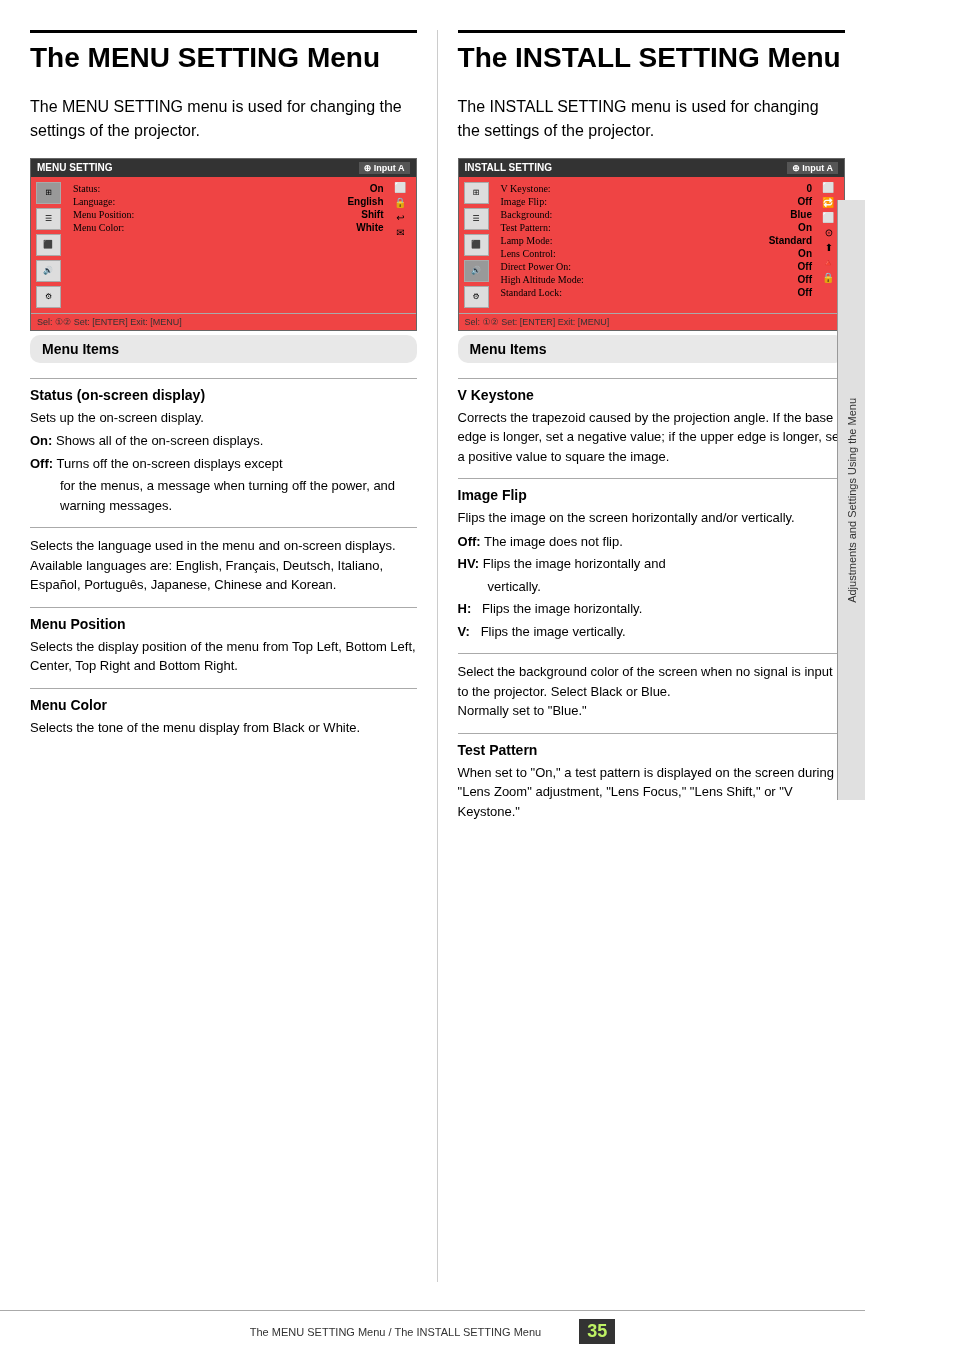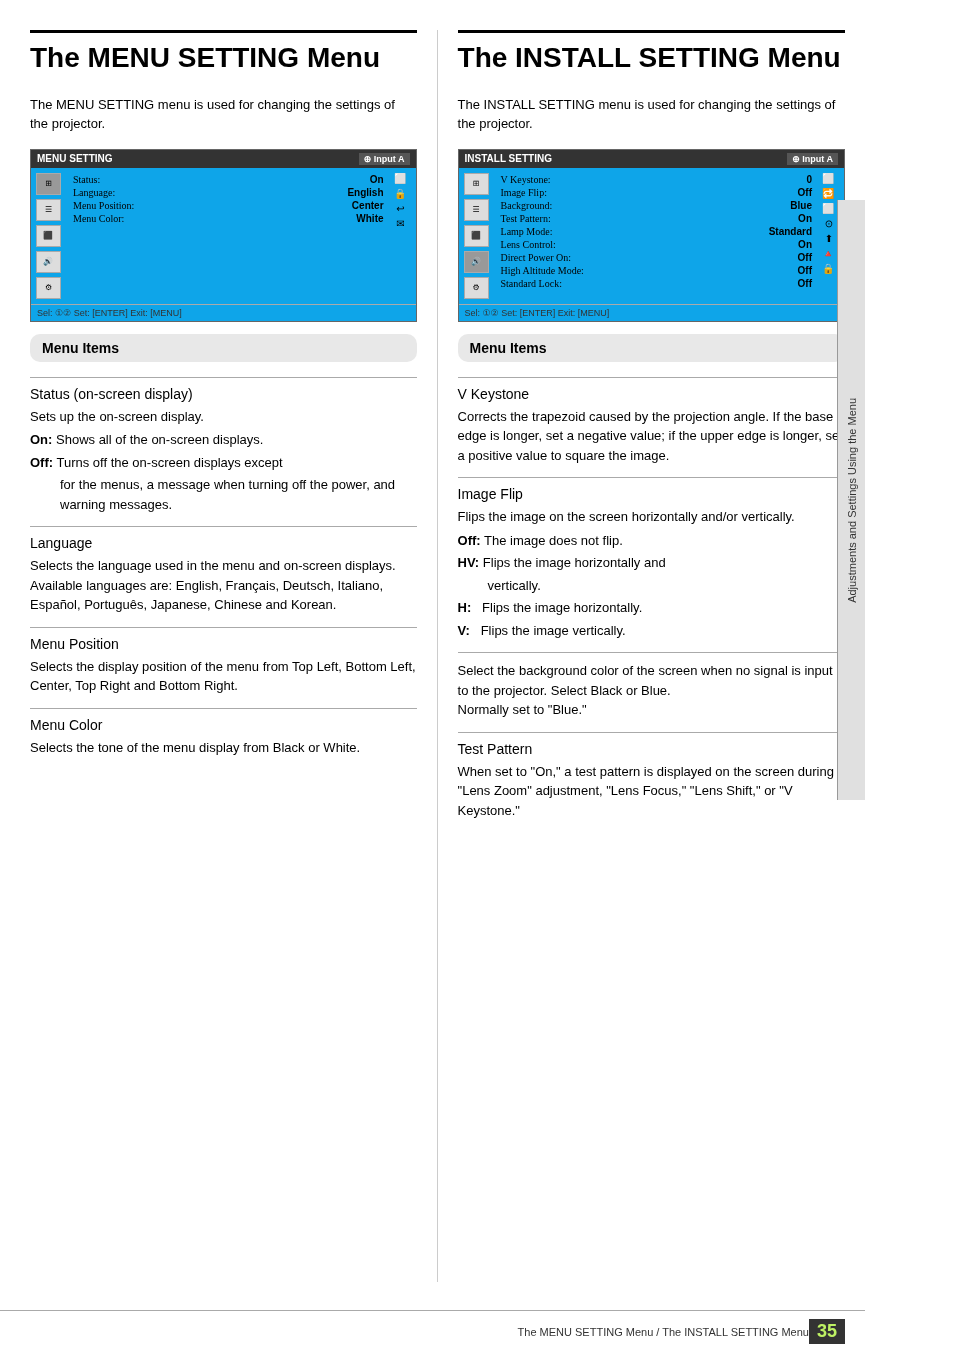--- a/index.html
+++ b/index.html
@@ -60,30 +60,30 @@
     .section-title {
       font-size: 28px;
       font-weight: bold;
       line-height: 1.2;
       margin-bottom: 15px;
       padding-bottom: 5px;
       border-top: 3px solid #000;
       padding-top: 8px;
     }
     .section-intro {
-      font-size: 13px;
+      font-size: 16px;
       line-height: 1.5;
       margin-bottom: 15px;
     }
     
     .menu-screenshot {
       border: 1px solid #666;
-      margin-bottom: 12px;
+      margin-bottom: 4px;
       font-size: 10px;
-      background: #0ea5e9;
+      background: #ef4444;
     }
     .menu-header {
       background: #333;
       color: #fff;
       padding: 3px 6px;
       display: flex;
       justify-content: space-between;
       align-items: center;
       font-size: 10px;
       font-weight: bold;
@@ -152,21 +152,21 @@
       font-weight: bold;
       border-radius: 10px;
     }
     .item-section {
       border-top: 1px solid #aaa;
       padding-top: 8px;
       margin-bottom: 12px;
     }
     .item-heading {
       font-size: 14px;
-      font-weight: normal;
+      font-weight: bold;
       margin-bottom: 5px;
     }
     .item-desc {
       font-size: 13px;
       line-height: 1.5;
       margin-bottom: 4px;
     }
     .item-option {
       font-size: 13px;
       line-height: 1.5;
@@ -179,23 +179,24 @@
       font-size: 13px;
       line-height: 1.5;
       margin-bottom: 3px;
       padding-left: 30px;
     }
     
     .page-footer {
       border-top: 1px solid #aaa;
       padding: 8px 20px;
       display: flex;
-      justify-content: flex-end;
+      justify-content: center;
       align-items: center;
       margin-top: 28px;
+      gap: 38px;
     }
     .footer-text {
       font-size: 11px;
       color: #333;
     }
     .footer-page {
       font-size: 18px;
       font-weight: bold;
       background: #333;
       color: #bef264;
@@ -231,21 +232,21 @@
             <div class="menu-row">
               <span class="label">Status:</span>
               <span class="value">On</span>
             </div>
             <div class="menu-row">
               <span class="label">Language:</span>
               <span class="value">English</span>
             </div>
             <div class="menu-row">
               <span class="label">Menu Position:</span>
-              <span class="value">Center</span>
+              <span class="value">Shift</span>
             </div>
             <div class="menu-row">
               <span class="label">Menu Color:</span>
               <span class="value">White</span>
             </div>
           </div>
           <div class="menu-right-icons">
             <span>⬜</span>
             <span>🔒</span>
             <span>↩</span>
@@ -263,21 +264,20 @@
 
       <div class="item-section">
         <div class="item-heading">Status (on-screen display)</div>
         <p class="item-desc">Sets up the on-screen display.</p>
         <p class="item-option"><b>On:</b> Shows all of the on-screen displays.</p>
         <p class="item-option"><b>Off:</b> Turns off the on-screen displays except</p>
         <p class="item-option-indent">for the menus, a message when turning off the power, and warning messages.</p>
       </div>
 
       <div class="item-section">
-        <div class="item-heading">Language</div>
         <p class="item-desc">Selects the language used in the menu and on-screen displays. Available languages are: English, Français, Deutsch, Italiano, Español, Português, Japanese, Chinese and Korean.</p>
       </div>
 
       <div class="item-section">
         <div class="item-heading">Menu Position</div>
         <p class="item-desc">Selects the display position of the menu from Top Left, Bottom Left, Center, Top Right and Bottom Right.</p>
       </div>
 
       <div class="item-section">
         <div class="item-heading">Menu Color</div>

